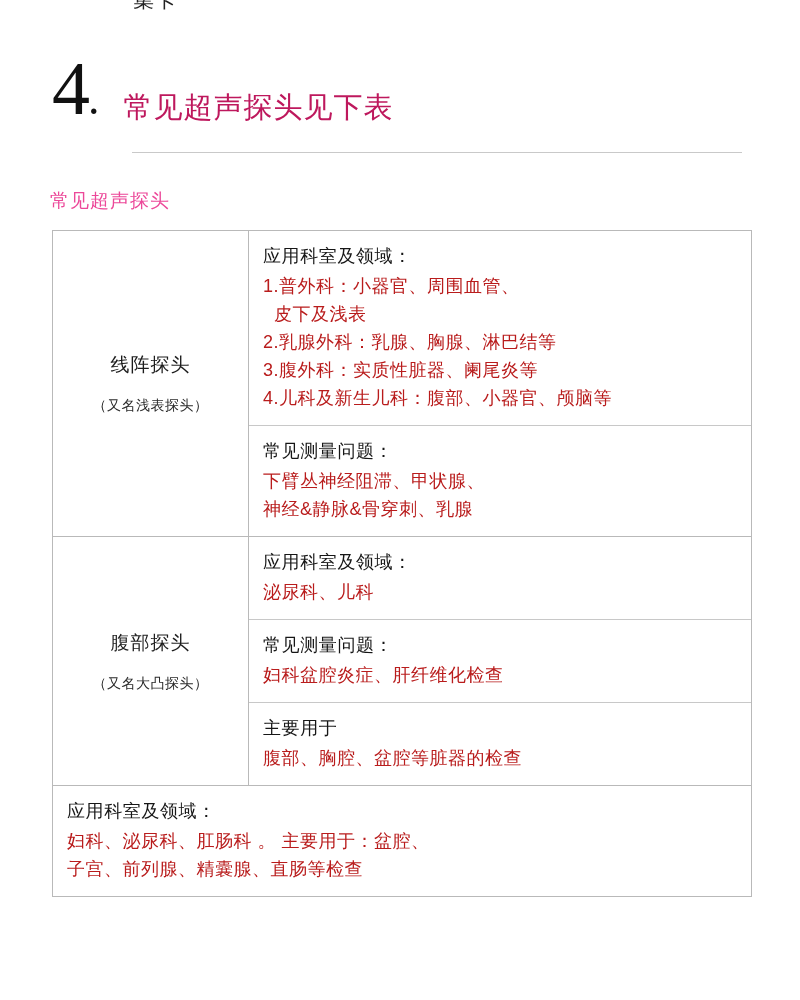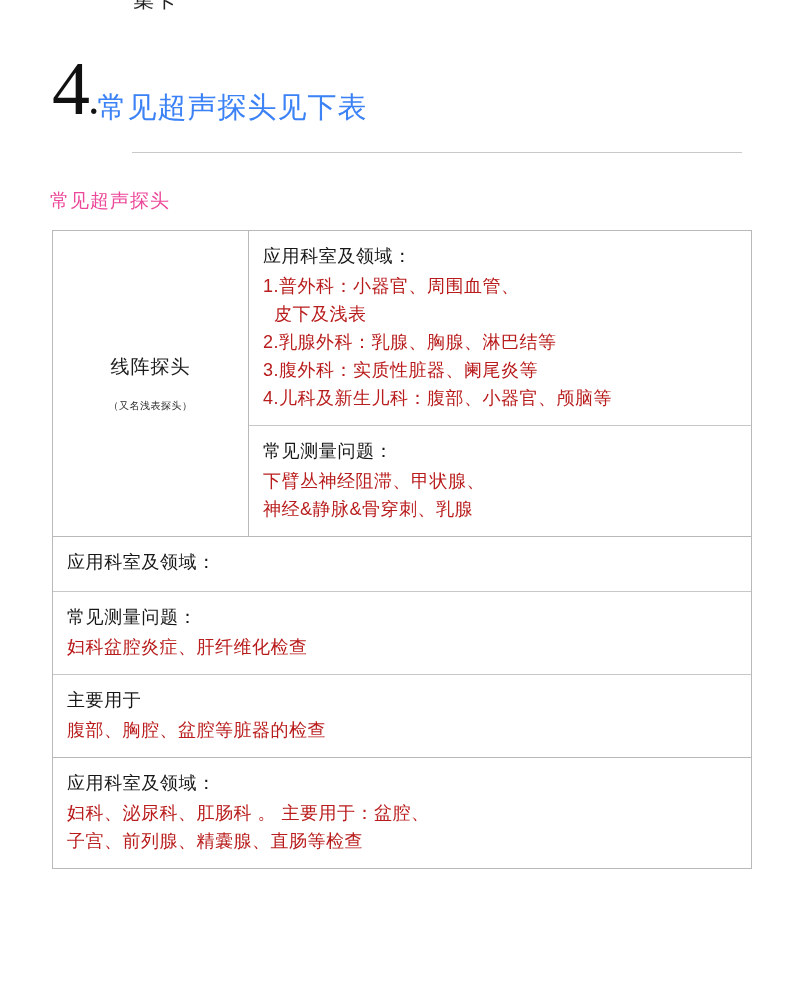--- a/index.html
+++ b/index.html
@@ -46,21 +46,22 @@
     line-height: 66px;
     font-weight: 400;
     color: #111;
     letter-spacing: -2px;
   }
   .heading-num .dot {
     font-size: 46px;
   }
   .heading-text {
     font-size: 29px;
-    color: #3b82f6;
+    color: #be185d;
+    margin-left: 26px;
     margin-bottom: 4px;
     letter-spacing: 1px;
   }
   .heading-rule {
     position: absolute;
     left: 132px;
     top: 152px;
     width: 610px;
     height: 1px;
     background: #c9c9c9;
@@ -102,21 +103,21 @@
     padding: 8px 4px;
     box-sizing: border-box;
     gap: 14px;
   }
   .tcell-label .name {
     font-size: 19px;
     color: #1b1b1b;
     letter-spacing: 1px;
   }
   .tcell-label .alias {
-    font-size: 10px;
+    font-size: 14px;
     color: #2a2a2a;
     margin-top: 5px;
     letter-spacing: 0.5px;
   }
   .tcell-blocks {
     flex: 1;
     display: flex;
     flex-direction: column;
     border-right: 1px solid #b9b9b9;
   }
@@ -175,23 +176,28 @@
         </div>
         <div class="block">
           <div class="btitle">常见测量问题：</div>
           <div class="bline">下臂丛神经阻滞、甲状腺、</div>
           <div class="bline">神经&amp;静脉&amp;骨穿刺、乳腺</div>
         </div>
       </div>
     </div>
 
     <div class="trow">
+      <div class="tcell-label">
+        <div class="name">腹部探头</div>
+        <div class="alias">（又名大凸探头）</div>
+      </div>
       <div class="tcell-blocks">
         <div class="block">
           <div class="btitle">应用科室及领域：</div>
+          <div class="bline">泌尿科、儿科</div>
         </div>
         <div class="block">
           <div class="btitle">常见测量问题：</div>
           <div class="bline">妇科盆腔炎症、肝纤维化检查</div>
         </div>
         <div class="block">
           <div class="btitle">主要用于</div>
           <div class="bline">腹部、胸腔、盆腔等脏器的检查</div>
         </div>
       </div>

